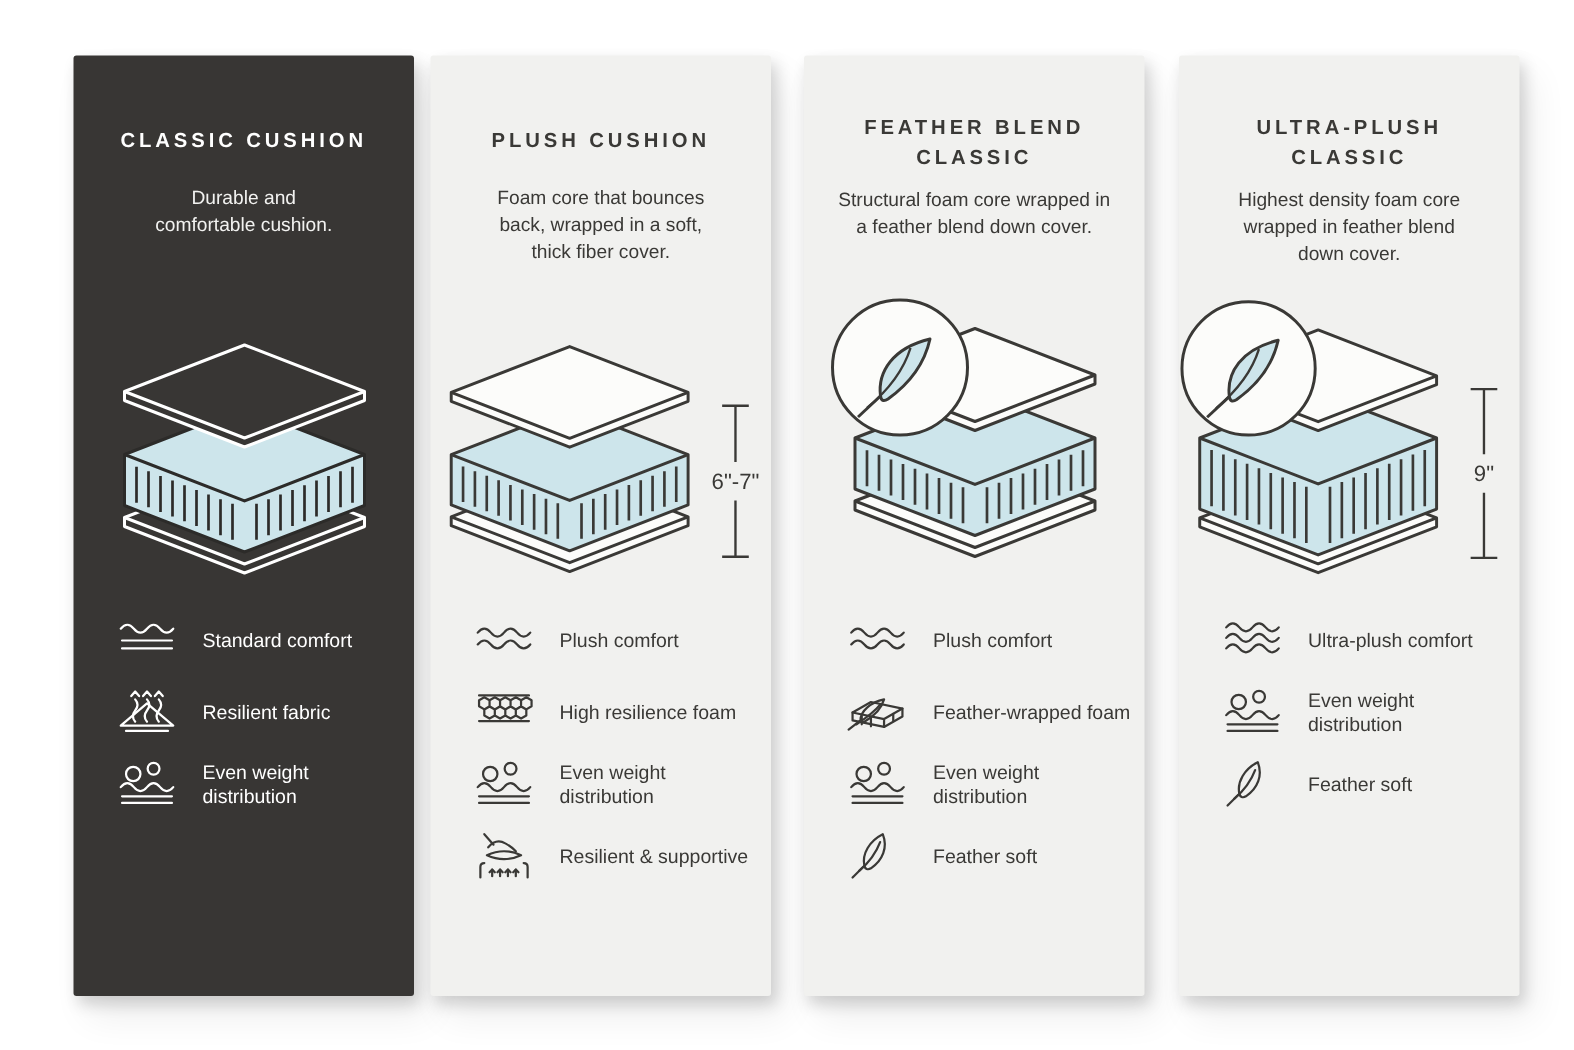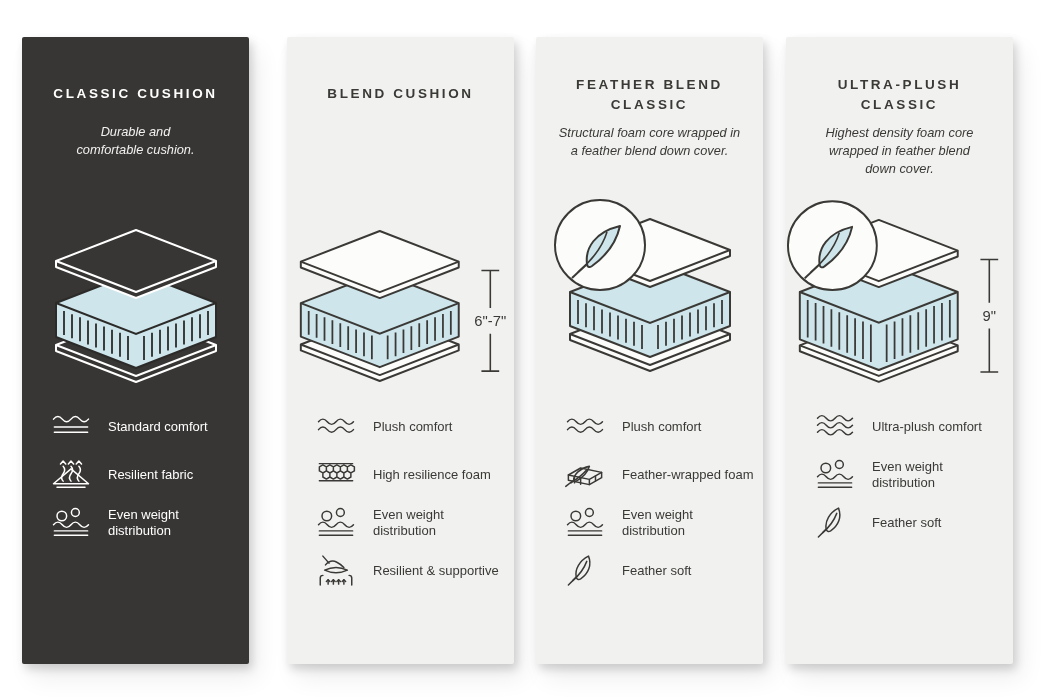--- a/index.html
+++ b/index.html
@@ -16,21 +16,21 @@
     box-shadow:3px 5px 10px rgba(0,0,0,.16), 9px 14px 24px rgba(0,0,0,.07);
   }
   .card.dark{background:#383634;color:#ffffff;}
   .card.light{background:#f1f1ef;color:#3a3936;}
   .title{
     margin:38px 0 0;min-height:38px;display:flex;align-items:center;justify-content:center;
     text-align:center;font-size:13.5px;font-weight:700;letter-spacing:2.6px;
     line-height:1.45;white-space:pre-line;
   }
   .desc{
-    margin:10px 0 0;text-align:center;font-size:12.8px;line-height:1.42;white-space:pre-line;font-style:italic;
+    margin:10px 0 0;text-align:center;font-size:12.8px;line-height:1.42;white-space:pre-line;
   }
   .card.dark .desc{color:#f2f2f0;}
   .illo{
     position:absolute;top:150px;left:0;right:0;height:240px;
     display:flex;align-items:center;justify-content:center;
   }
   .illo.raised{align-items:flex-start;padding-top:8px;}
   .features{
     position:absolute;top:372px;left:26px;right:8px;
     margin:0;padding:0;list-style:none;
@@ -38,21 +38,21 @@
   }
   .feature{display:flex;align-items:center;gap:14px;min-height:34px;}
   .ficon{flex:0 0 46px;width:46px;display:flex;justify-content:center;}
   .flabel{font-size:13px;line-height:1.25;}
   svg text{font-family:"Liberation Sans","DejaVu Sans",sans-serif;}
 </style>
 </head>
 <body>
 
 <div class="board">
-    <section class="card dark" style="left: 22px;">
+    <section class="card dark" style="left: 49px;">
     <h2 class="title">CLASSIC CUSHION</h2>
     <p class="desc">Durable and
 comfortable cushion.</p>
     <div class="illo">
         <svg width="208" height="162" viewBox="0 0 208 162">
           <path d="M24 119L104 88l80 31v6L104 156l-80 -31Z" fill="#383634" stroke="#ffffff" stroke-width="2" stroke-linejoin="round"></path>
           <path d="M24 119L104 150l80 -31" fill="none" stroke="#ffffff" stroke-width="2" stroke-linejoin="round"></path>
           <path d="M24 77L104 46l80 31v34L104 142l-80 -31Z" fill="#cde5eb" stroke="#2c2b29" stroke-width="2" stroke-linejoin="round"></path>
           <path d="M24 77L104 108l80 -31" fill="none" stroke="#2c2b29" stroke-width="2"></path>
           <path d="M32 85.1v24M40 88.2v24M48 91.3v24M56 94.4v24M64 97.5v24M72 100.6v24M80 103.7v24M88 106.8v24M96 109.9v24M112 109.9v24M120 106.8v24M128 103.7v24M136 100.6v24M144 97.5v24M152 94.4v24M160 91.3v24M168 88.2v24M176 85.1v24" fill="none" stroke="#2c2b29" stroke-width="1.8"></path>
@@ -92,21 +92,24 @@
               <circle cx="29" cy="8" r="4.5"></circle>
               <path d="M4 22q5 -6 10 0t10 0t10 0t10 0"></path>
               <path d="M5 29h38M5 34h38"></path>
             </svg>
           </span>
     <span class="flabel">Even weight distribution</span>
   </li>
       </ul>
   </section>
     <section class="card light" style="left: 287px;">
-    <h2 class="title">BLEND CUSHION</h2>
+    <h2 class="title">PLUSH CUSHION</h2>
+    <p class="desc">Foam core that bounces
+back, wrapped in a soft,
+thick fiber cover.</p>
     <div class="illo">
         <svg width="230" height="162" viewBox="0 0 230 162">
           <path d="M14 119L94 88l80 31v6L94 156l-80 -31Z" fill="#fcfcfa" stroke="#3a3936" stroke-width="2" stroke-linejoin="round"></path>
           <path d="M14 119L94 150l80 -31" fill="none" stroke="#3a3936" stroke-width="2" stroke-linejoin="round"></path>
           <path d="M14 77L94 46l80 31v34L94 142l-80 -31Z" fill="#cde5eb" stroke="#3a3936" stroke-width="2" stroke-linejoin="round"></path>
           <path d="M14 77L94 108l80 -31" fill="none" stroke="#3a3936" stroke-width="2"></path>
           <path d="M22 85.1v24M30 88.2v24M38 91.3v24M46 94.4v24M54 97.5v24M62 100.6v24M70 103.7v24M78 106.8v24M86 109.9v24M102 109.9v24M110 106.8v24M118 103.7v24M126 100.6v24M134 97.5v24M142 94.4v24M150 91.3v24M158 88.2v24M166 85.1v24" fill="none" stroke="#3a3936" stroke-width="1.8"></path>
           <path d="M14 35L94 4l80 31v6L94 72l-80 -31Z" fill="#fcfcfa" stroke="#3a3936" stroke-width="2" stroke-linejoin="round"></path>
           <path d="M14 35L94 66l80 -31" fill="none" stroke="#3a3936" stroke-width="2" stroke-linejoin="round"></path>
           <g stroke="#3a3936" fill="none" stroke-width="1.6">

